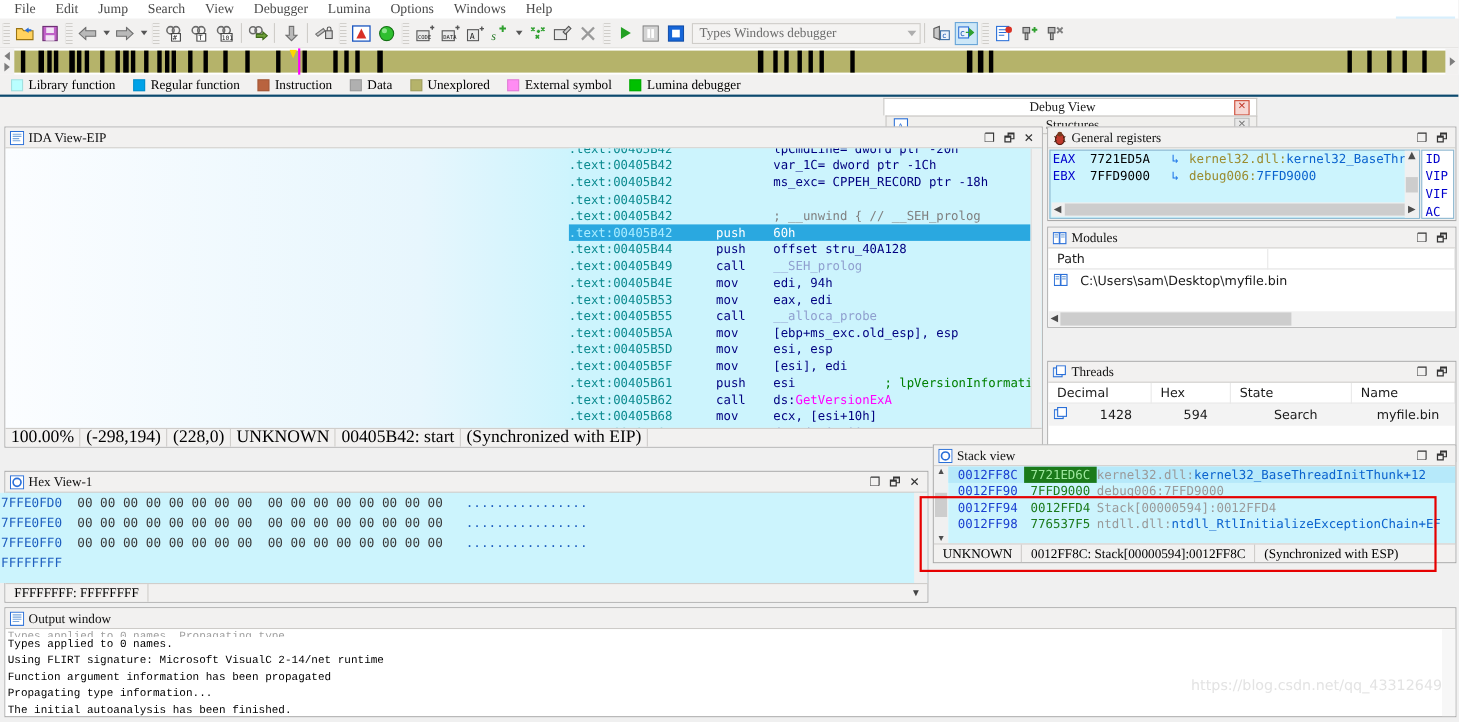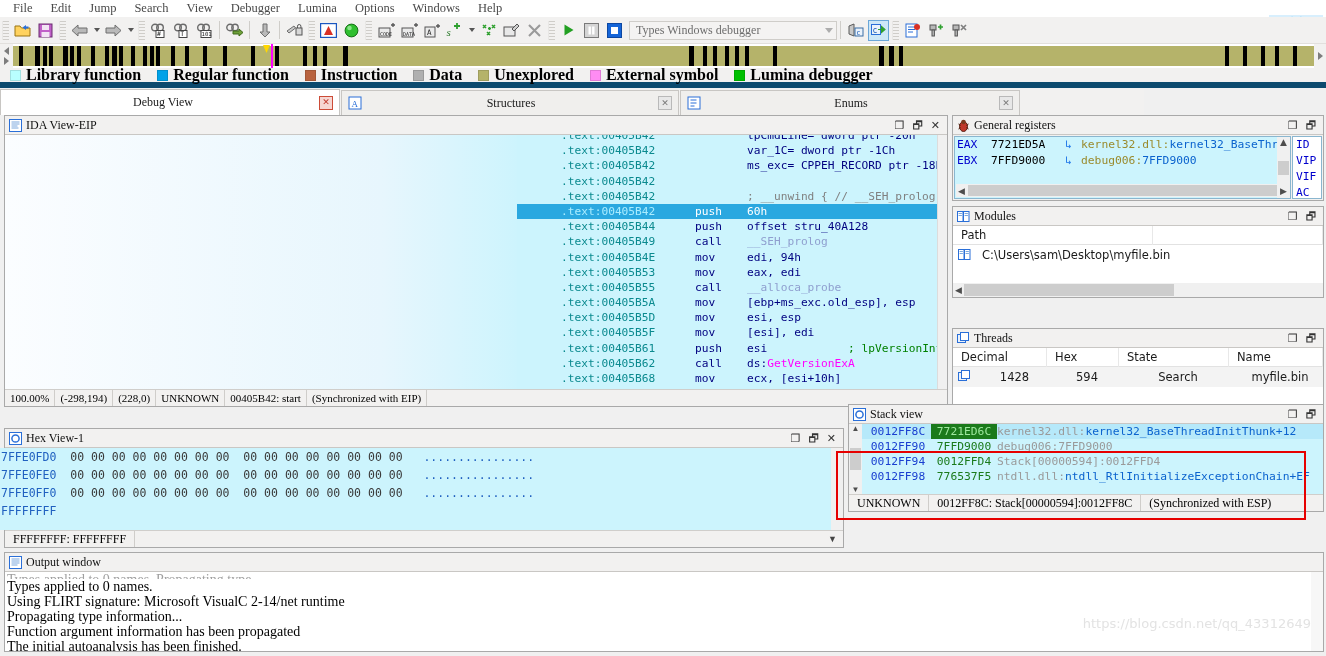--- a/index.html
+++ b/index.html
@@ -84,31 +84,30 @@
   .navstrip { flex: 1; position: relative; background: #b5b36a; margin: 2px 0; }
   .navstrip .seg { position: absolute; top: 0; bottom: 0; background: #000; }
   .navstrip .cur { position: absolute; top: -2px; bottom: -2px; width: 2px; background: #ff00ff; }
   .navstrip .curarrow { position:absolute; top:-1px; width:7px; height:8px; background:#ffd700; }
   .navband .rgt { width: 12px; background: #f2f1f0; display:flex;align-items:center;justify-content:center; }
 
   
   .legend {
     position: absolute; left: 0; top: 68px; width: 1326px; height: 20px;
     background: #f2f1f0; display: flex; align-items: center; padding-left: 10px;
-    font-family: "Liberation Serif", serif; font-size: 16px; color: #000;
-    border-bottom: 6px solid #0c4a6e;
-    font-weight: bold;
+    font-family: "Liberation Serif", serif; font-size: 12px; color: #000;
+    border-bottom: 2px solid #0c4a6e;
   }
   .legend .item { display: flex; align-items: center; margin-right: 16px; }
   .legend .sw { width: 11px; height: 11px; margin-right: 5px; border: 1px solid rgba(0,0,0,.12); }
 
   
   .maintabs {
     position: absolute; left: 0; top: 89px; width: 1144px; height: 26px;
-    background: #f2f1f0; display: flex; align-items: flex-end;
+    background: #f2f1f0; display: flex; align-items: flex-end; flex-direction: column;
   }
   .mtab {
     height: 25px; display: flex; align-items: center;
     border: 1px solid #c8c6c3; border-bottom: none; margin-right: 1px;
     background: #f0efed; padding: 0 6px;
     font-family: "Liberation Serif", serif; font-size: 12px; color: #1a1a1a;
   }
   .mtab.active { background: #ffffff; height: 26px; }
   .mtab .lbl { flex: 1; text-align: center; padding: 0 24px; white-space: nowrap; }
   .mtab .tico { width: 14px; height: 14px; margin-right: 2px; }
@@ -137,36 +136,36 @@
     overflow: hidden;
   }
   .dcode {
     position: absolute; left: 512px; top: 0; right: 10px; bottom: 0;
     background: #ccf4fd; overflow: hidden;
     font-family: "DejaVu Sans Mono", monospace; font-size: 11.2px;
     line-height: 15.2px; white-space: pre;
   }
   .dline { height: 15.2px; display: flex; }
   .dline.hl { background: #2aa8e0; }
-  .addr { color: #0b8a8f; width: 134px; flex: none; margin-left: 44px; }
+  .addr { color: #0b8a8f; width: 134px; flex: none; }
   .dline.hl .addr { color: #a9ecff; }
   .mn { color: #000080; width: 52px; flex: none; }
   .dline.hl .mn { color: #fff; }
   .op { color: #000080; }
   .dline.hl .op { color: #fff; }
   .op .fn { color: #8f9fcf; }
   .op .api { color: #ff00ff; }
   .op .cmt { color: #008000; }
   .op .cmt2 { color: #808080; }
   .dscroll { position: absolute; right: 0; top: 0; bottom: 0; width: 10px; background: #f0f0f0;
     border-left: 1px solid #dcdcdc; }
   .dstatus {
     position: absolute; left: 0; right: 0; bottom: 0; height: 17px;
     background: #f2f1f0; border-top: 1px solid #d0cecb; display: flex; align-items: flex-start;
-    font-family: "Liberation Serif", serif; font-size: 11px; color: #000;
+    font-family: "Liberation Serif", serif; font-size: 16px; color: #000;
   }
   .dstatus .cell { padding: 0 5px; border-right: 1px solid #cfcdca; line-height: 16px; white-space: nowrap; }
   .dstatus .cell:last-child { border-right: none; }
 
   
   #regs { left: 952px; top: 115px; width: 372px; height: 86px; }
   .regbody { position: absolute; left:0; right:0; top:19px; bottom:0; display: flex; background:#f2f1f0; }
   .regleft { flex: 1; position: relative; background: #ccf4fd; border:1px solid #8ab6cf; margin:1px; }
   .regrow { display: flex; font-family:"DejaVu Sans Mono",monospace; font-size: 11.3px;
     line-height: 16px; white-space: pre; padding-left: 2px; }
@@ -228,21 +227,21 @@
   .sd b { color:#0b63ce; font-weight:normal; }
   .stkleftsb { position:absolute; left:0; top:19px; bottom:17px; width:13px; background:#f0f0f0;
     display:flex; flex-direction:column; justify-content:space-between; align-items:center; }
   .stkleftsb .th { width:11px; height:22px; background:#cdcdcd; }
   .redbox { position:absolute; left:836px; top:451px; width:470px; height:69px;
     border:2px solid #e60000; pointer-events:none; z-index:50; }
 
   
   #output { left: 4px; top: 552px; width: 1320px; height: 100px; border:1px solid #a9a9a9; }
   .outbody { position:absolute; left:0; right:0; top:19px; bottom:0; background:#fff; overflow:hidden;
-    font-family:Liberation Serif, serif; font-size:14px; line-height:15px; padding-left:2px;
+    font-family:Liberation Mono, monospace; font-size:10px; line-height:15px; padding-left:2px;
     color:#000; }
   .outline { white-space:pre; }
   .outline.clip { height:7px; overflow:hidden; color:#a0a0a0; }
   .watermark { position:absolute; right:12px; bottom:20px; color:#e3e3e3; font-size:13px;
     font-family:"DejaVu Sans",sans-serif; }
   .outsb { position:absolute; right:0; top:19px; bottom:0; width:12px; background:#f7f7f7; }
 </style>
 </head>
 <body>
 
@@ -805,21 +804,21 @@
             <rect x="0.5" y="0.5" width="12" height="12" fill="#fff" stroke="#2a6fd8"></rect>
             <path d="M2.5 3h8M2.5 5h8M2.5 7h8M2.5 9h6" stroke="#7aa7dd"></path>
           </svg>
       </span>
       <span class="ttxt">Output window</span>
     </div>
     <div class="outbody" id="outbody">
         <div class="outline clip">Types applied to 0 names. Propagating type...</div>
         <div class="outline">Types applied to 0 names.</div>
         <div class="outline">Using FLIRT signature: Microsoft VisualC 2-14/net runtime</div>
+        <div class="outline">Function argument information has been propagated</div>
         <div class="outline">Propagating type information...</div>
-        <div class="outline">Function argument information has been propagated</div>
         <div class="outline">The initial autoanalysis has been finished.</div>
       </div>
     <div class="outsb"></div>
     <div class="watermark">https://blog.csdn.net/qq_43312649</div>
   </div>
 
 </div>
 
 </body></html>

